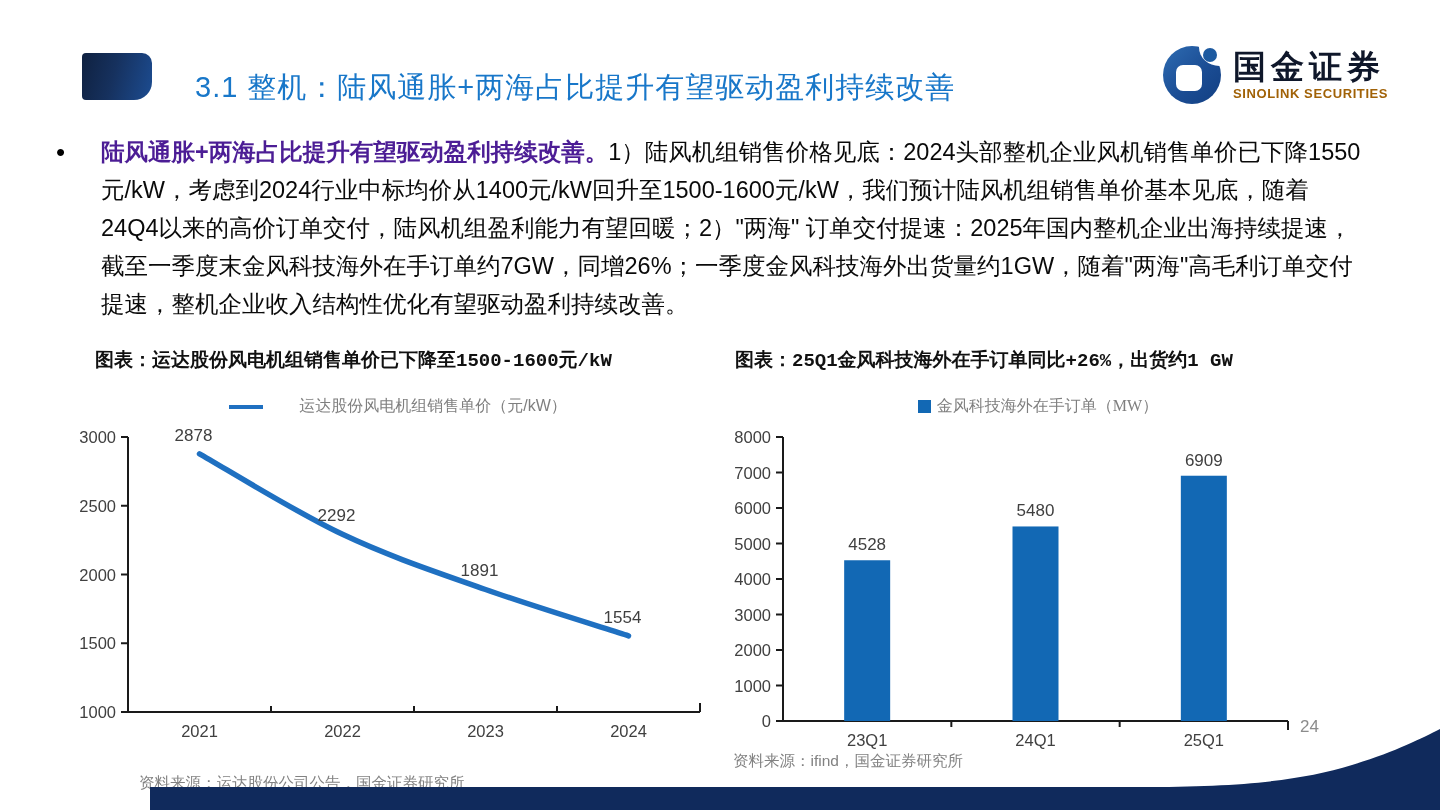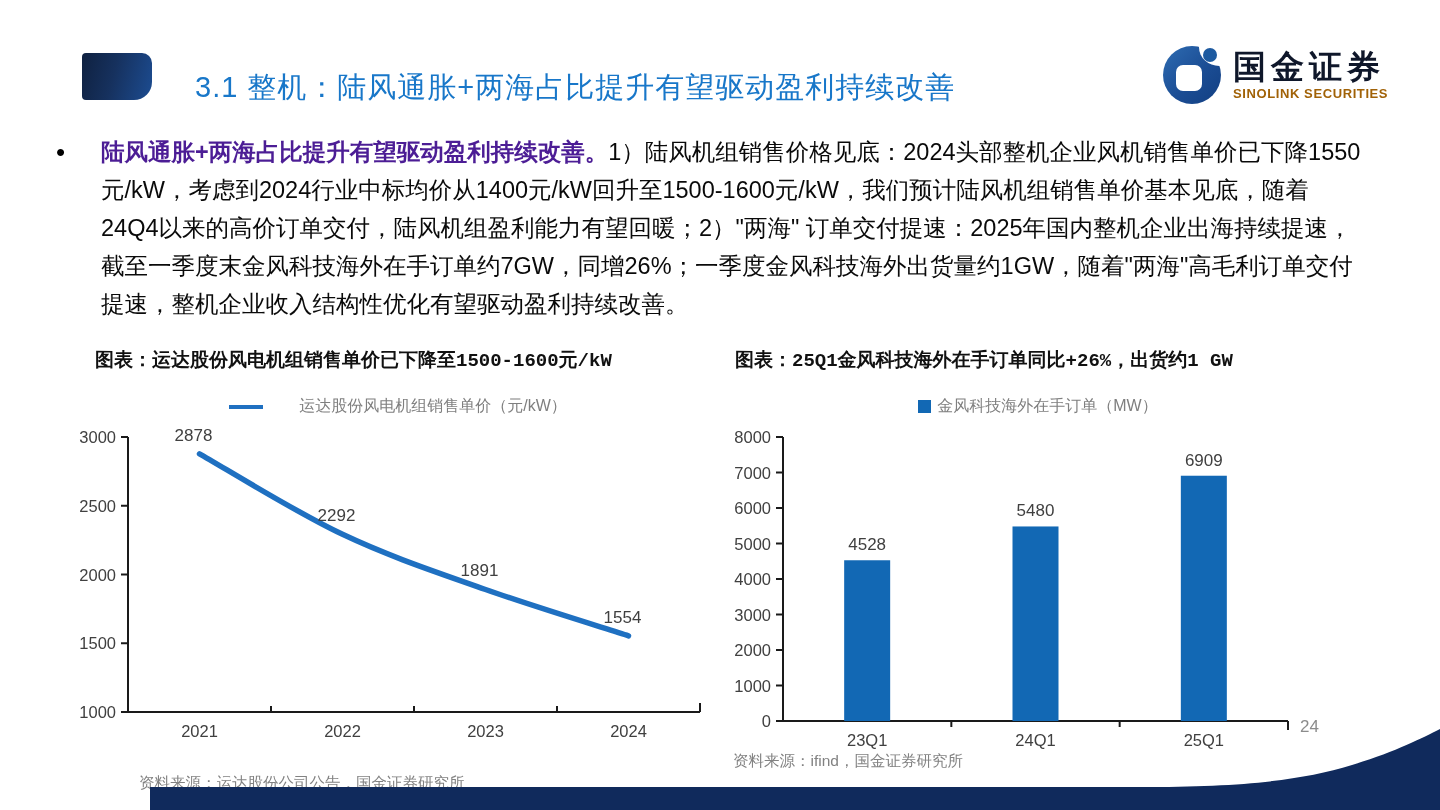--- a/index.html
+++ b/index.html
@@ -31,21 +31,21 @@
   .ptext{flex:1;font-size:23.5px;line-height:38px;color:#0a0a0a;margin:0;}
   .ptext b{font-weight:bold;color:#4c1d95;}
 
   
   .chart-title{position:absolute;font-size:19px;font-weight:bold;color:#111;font-family:Liberation Mono, monospace;}
   .ct-left{left:95px;top:347px;}
   .ct-right{left:735px;top:347px;}
   .legend{position:absolute;display:flex;align-items:center;justify-content:center;
           font-size:16px;color:#7f7f7f;}
   .lg-left{left:78px;top:396px;width:640px;gap:28px;}
-  .lg-right{left:733px;top:396px;width:610px;}
+  .lg-right{left:733px;top:396px;width:610px;font-family:Liberation Serif, serif;}
   .legend-line{display:inline-block;width:34px;height:4px;background:#1F70C1;margin-right:8px;}
   .legend-square{display:inline-block;width:13px;height:13px;background:#1268B4;margin-right:6px;}
   .chart-svg{position:absolute;}
   .cs-left{left:78px;top:415px;}
   .cs-right{left:733px;top:415px;}
   svg text{font-family:"Liberation Sans","DejaVu Sans",sans-serif;fill:#404040;}
 
   .source{position:absolute;font-size:15.5px;color:#828282;}
   .src-left{left:95px;top:773px;margin-left:44px;}
   .src-right{left:733px;top:751px;}

